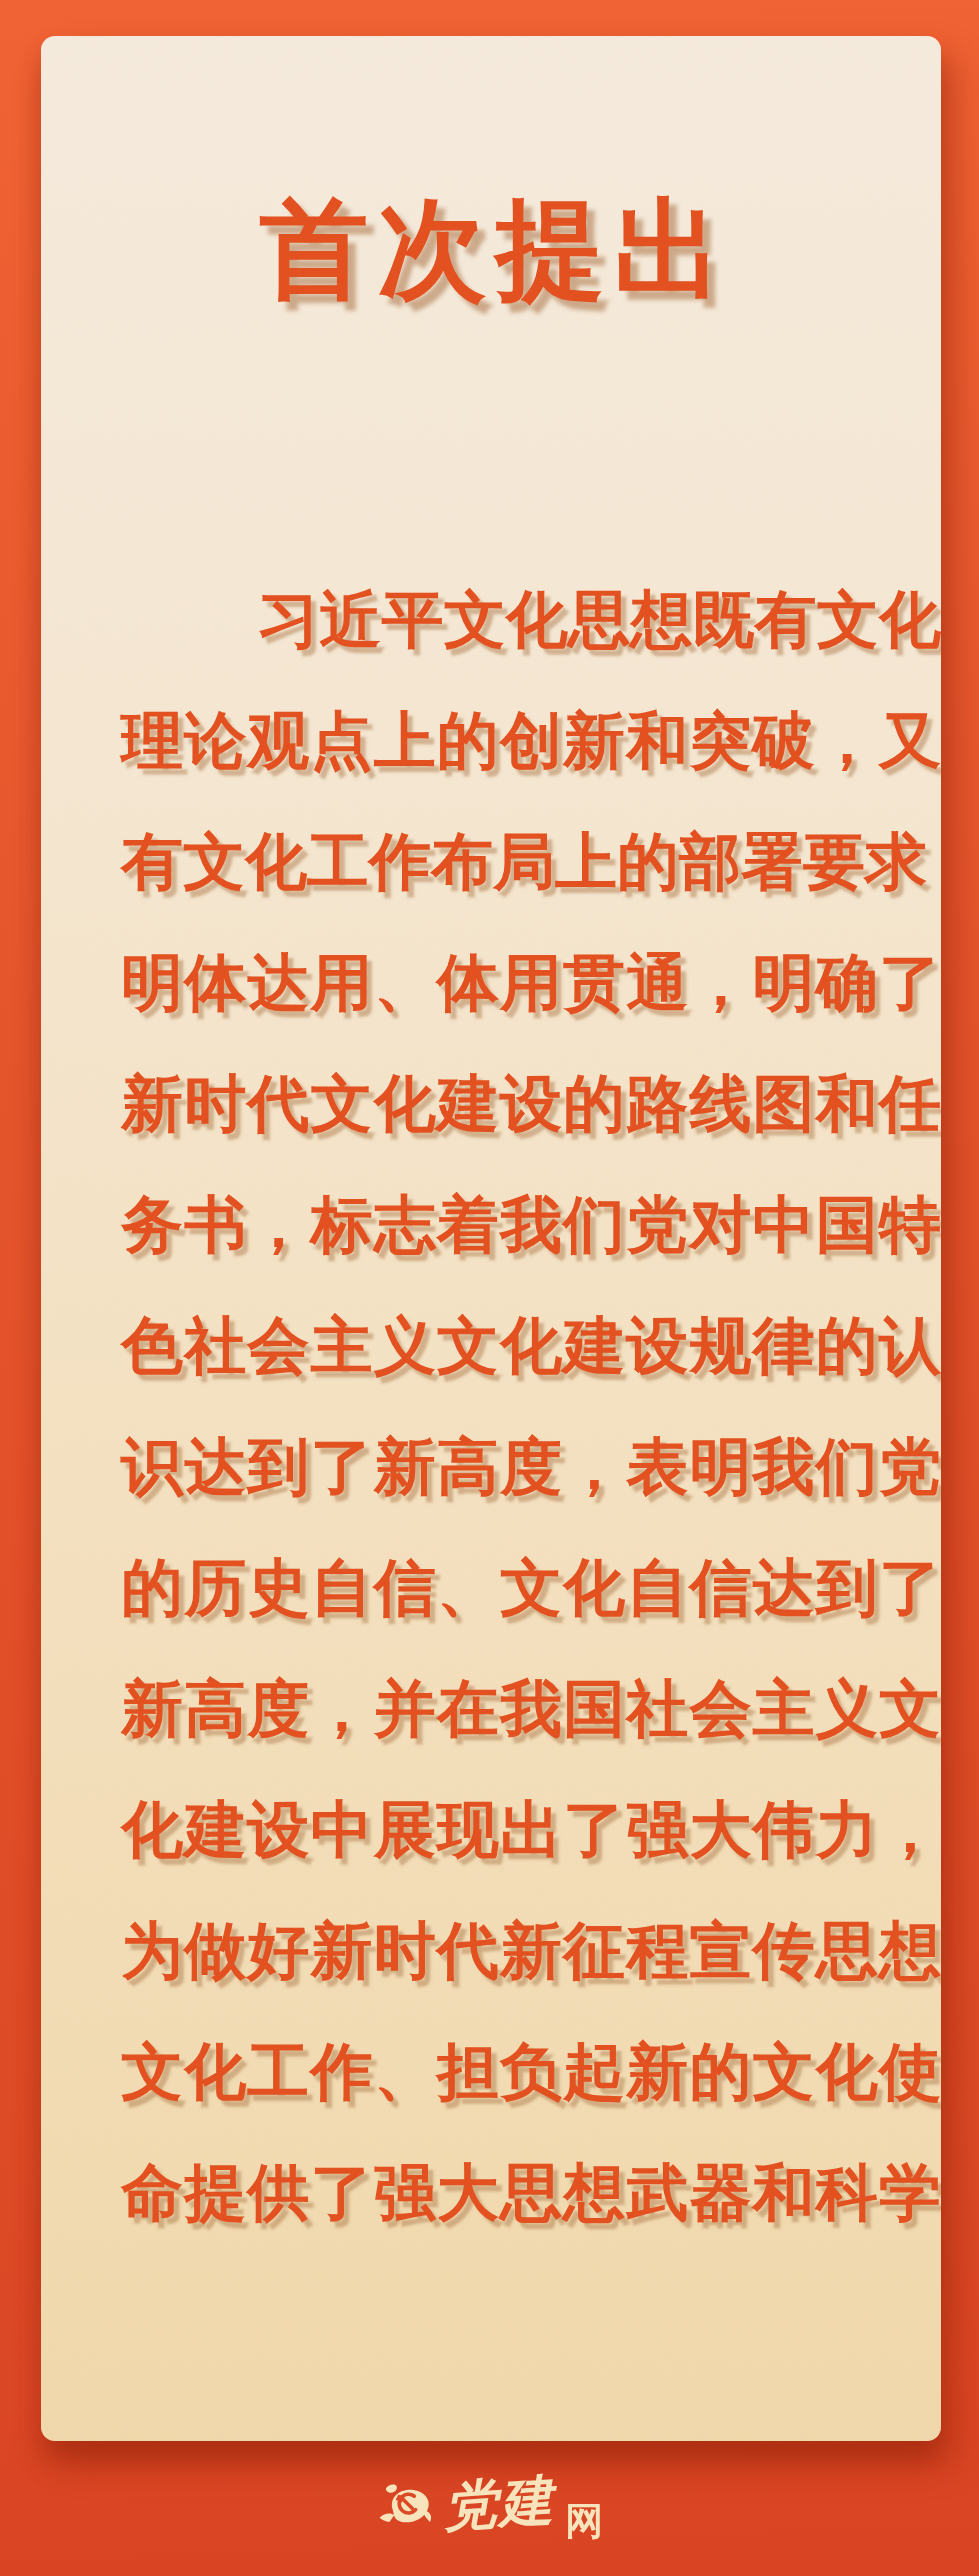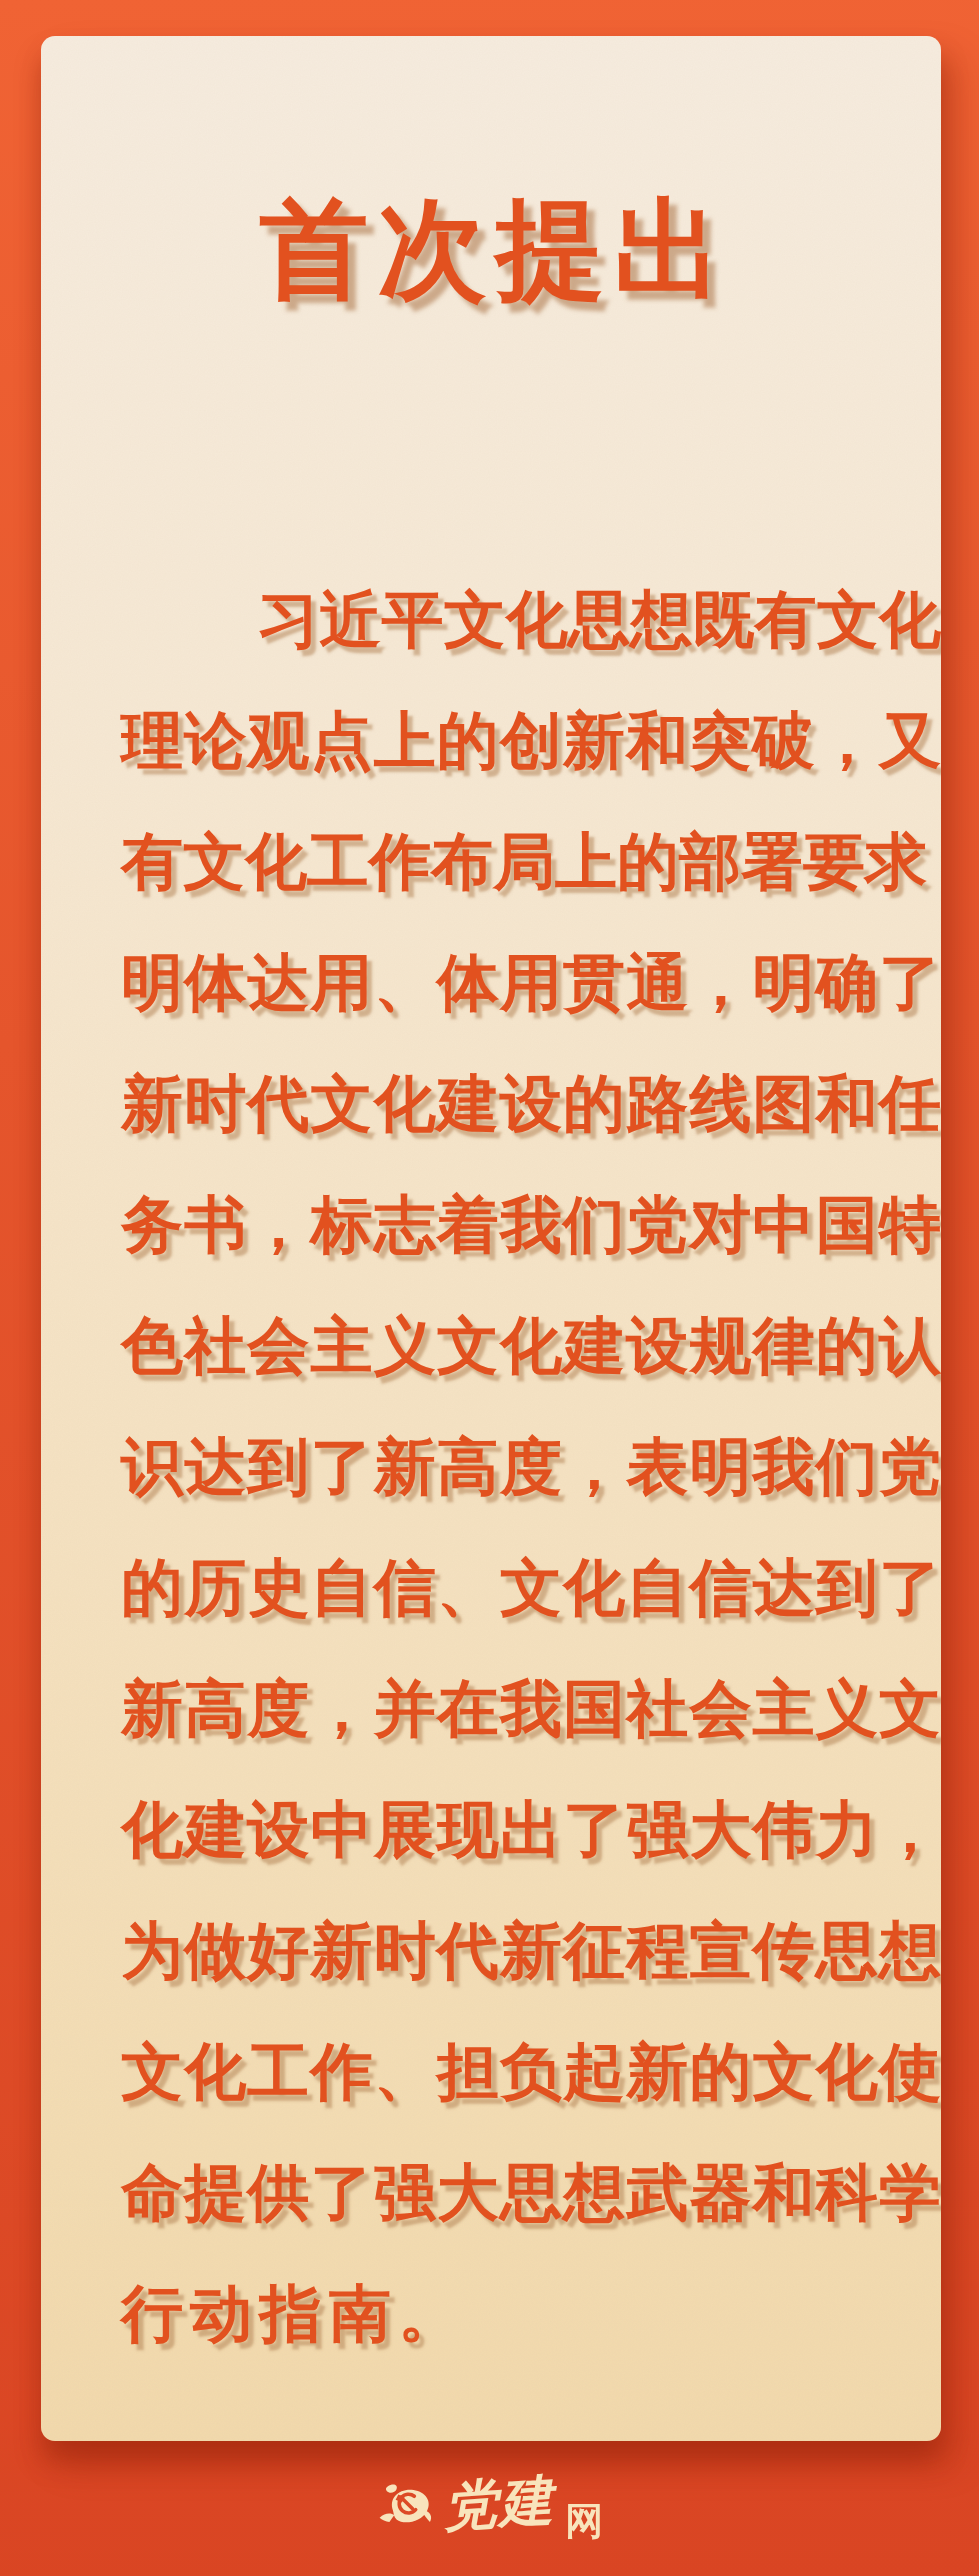--- a/index.html
+++ b/index.html
@@ -293,21 +293,20 @@
           <span>强</span>
           <span>大</span>
           <span>思</span>
           <span>想</span>
           <span>武</span>
           <span>器</span>
           <span>和</span>
           <span>科</span>
           <span>学</span>
         </div>
-        <div class="bline last">行动指南。</div>
       </div>
   </div>
 
   <div class="footer">
     <div class="logo">
       <svg width="58" height="49" viewBox="0 0 130 110" aria-hidden="true">
         <g fill="#f8e4bc">
           <path d="M26,10 C38,2 50,6 46,16 C43,24 30,27 24,20 C21,16 22,13 26,10 Z"></path>
           <path d="M38,64 C28,36 52,14 84,18 C112,22 126,44 114,66 C102,88 64,98 46,84 C40,79 40,72 38,64 Z"></path>
           <path d="M8,80 C20,68 34,69 41,74 L30,90 C22,88 13,85 8,80 Z"></path>

